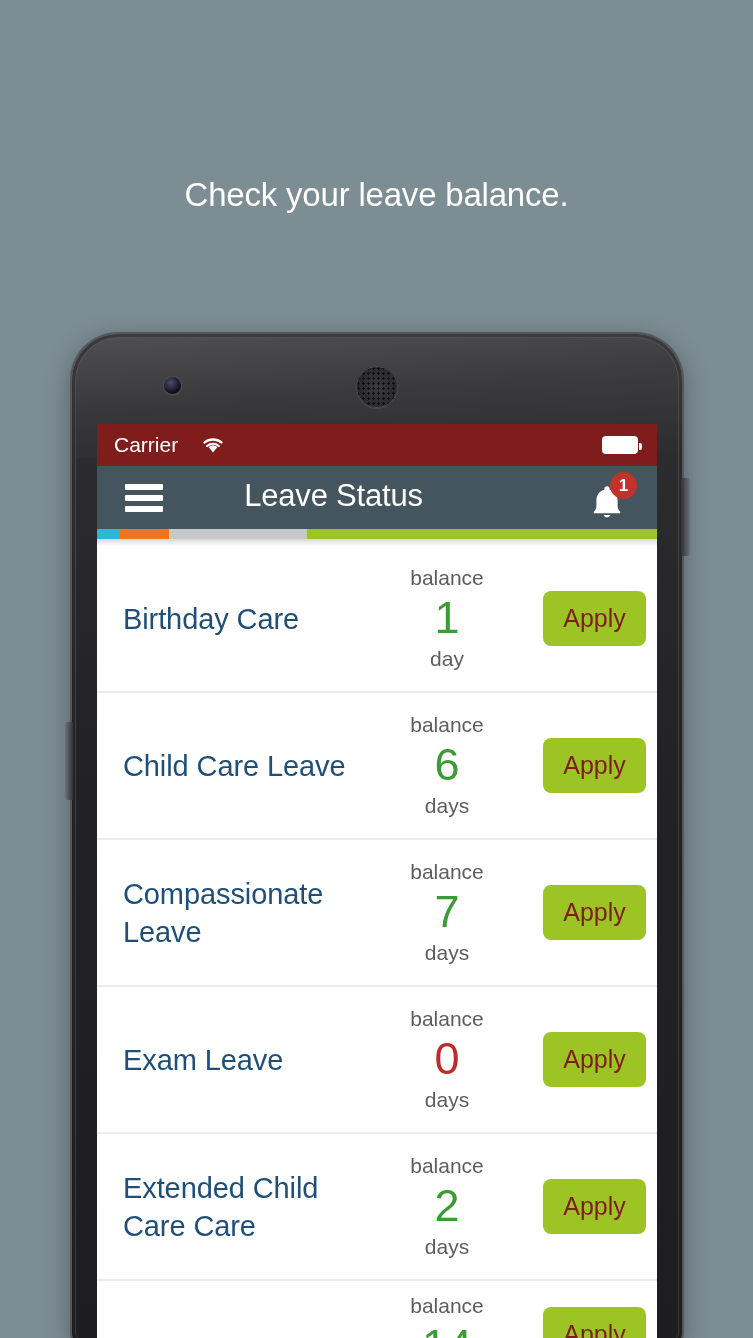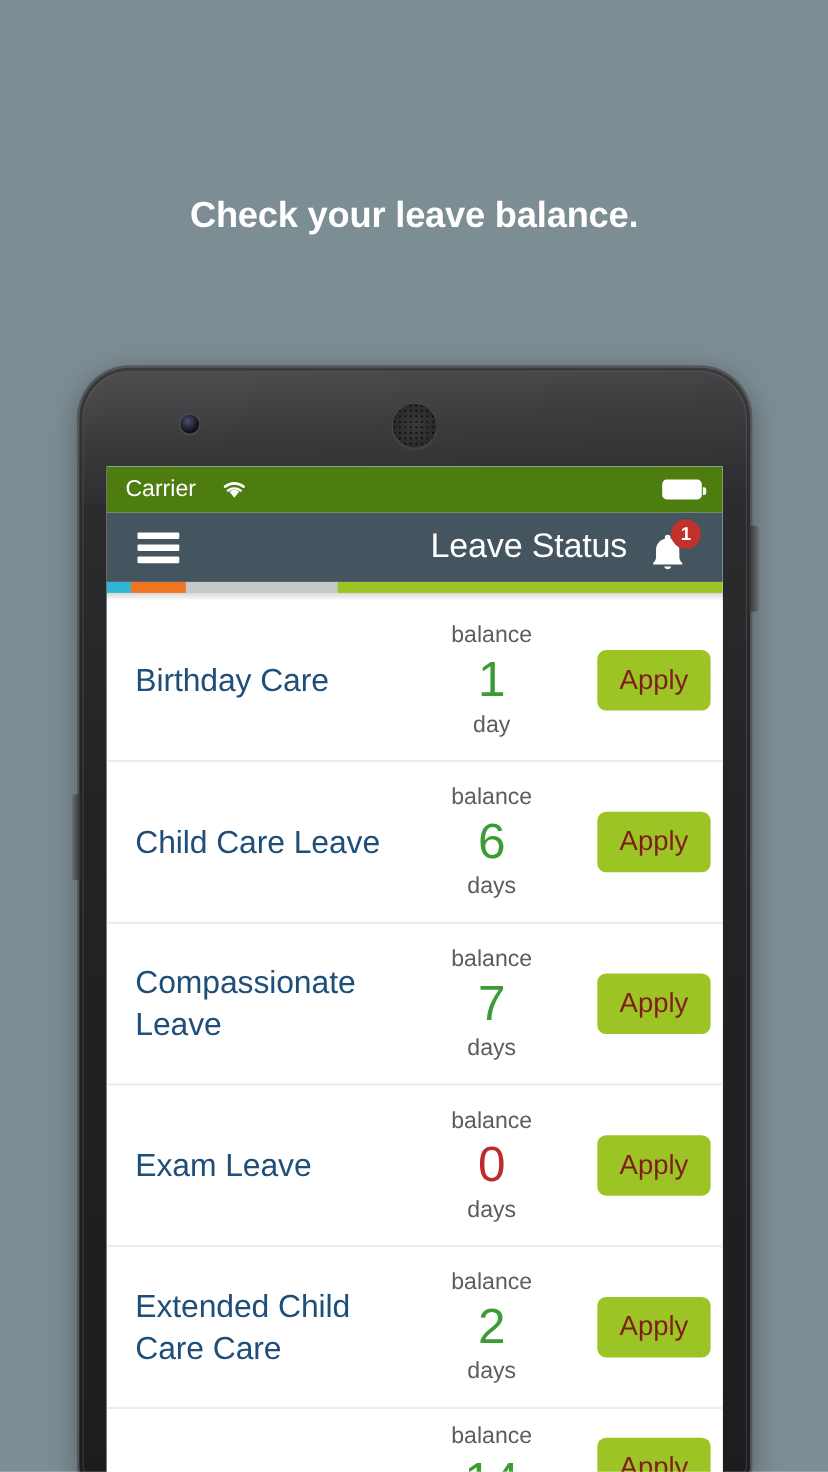--- a/index.html
+++ b/index.html
@@ -18,21 +18,21 @@
 
   
   .headline {
     position: absolute;
     top: 176px;
     left: 0;
     width: 753px;
     text-align: center;
     color: #ffffff;
     font-size: 33px;
-    font-weight: 700;
+    font-weight: 400;
     letter-spacing: -0.2px;
   }
 
   
   .phone {
     position: absolute;
     left: 72px;
     top: 334px;
     width: 610px;
     height: 1010px;
@@ -198,21 +198,21 @@
     border-radius: 1px;
     margin-bottom: 5px;
   }
   .hamburger span:last-child { margin-bottom: 0; }
 
   .nav-title {
     position: absolute;
     left: 0;
     top: 12px;
     width: 473px;
-    text-align: right;
+    text-align: center;
     color: #ffffff;
     font-size: 31px;
     font-weight: 400;
     letter-spacing: -0.2px;
   }
 
   .bell-wrap {
     position: absolute;
     right: 23px;
     top: 12px;
@@ -340,21 +340,21 @@
   <div class="phone-gloss"></div>
 
   <div class="front-camera"></div>
   <div class="earpiece"></div>
 
   <div class="btn-volume"></div>
   <div class="btn-power"></div>
 
   <div class="screen">
 
-    <div class="status-bar" style="background: #4d7c0f; text-decoration: underline;">
+    <div class="status-bar" style="background: #7f1d1d; text-decoration: underline;">
       <div class="carrier">Carrier</div>
       <svg class="wifi-icon" viewBox="0 0 24 19">
         <path d="M12 17.4 L7.6 12.1 a7 7 0 0 1 8.8 0 Z" fill="#ffffff"></path>
         <path d="M3.6 7.4 a13.5 13.5 0 0 1 16.8 0" stroke="#ffffff" stroke-width="2.4" fill="none" stroke-linecap="round"></path>
         <path d="M6.2 11.0 a9.3 9.3 0 0 1 11.6 0" stroke="#ffffff" stroke-width="2.2" fill="none" stroke-linecap="round"></path>
       </svg>
       <div class="battery"></div>
     </div>
 
     <div class="nav-bar" style="background: rgb(68, 85, 95);">

